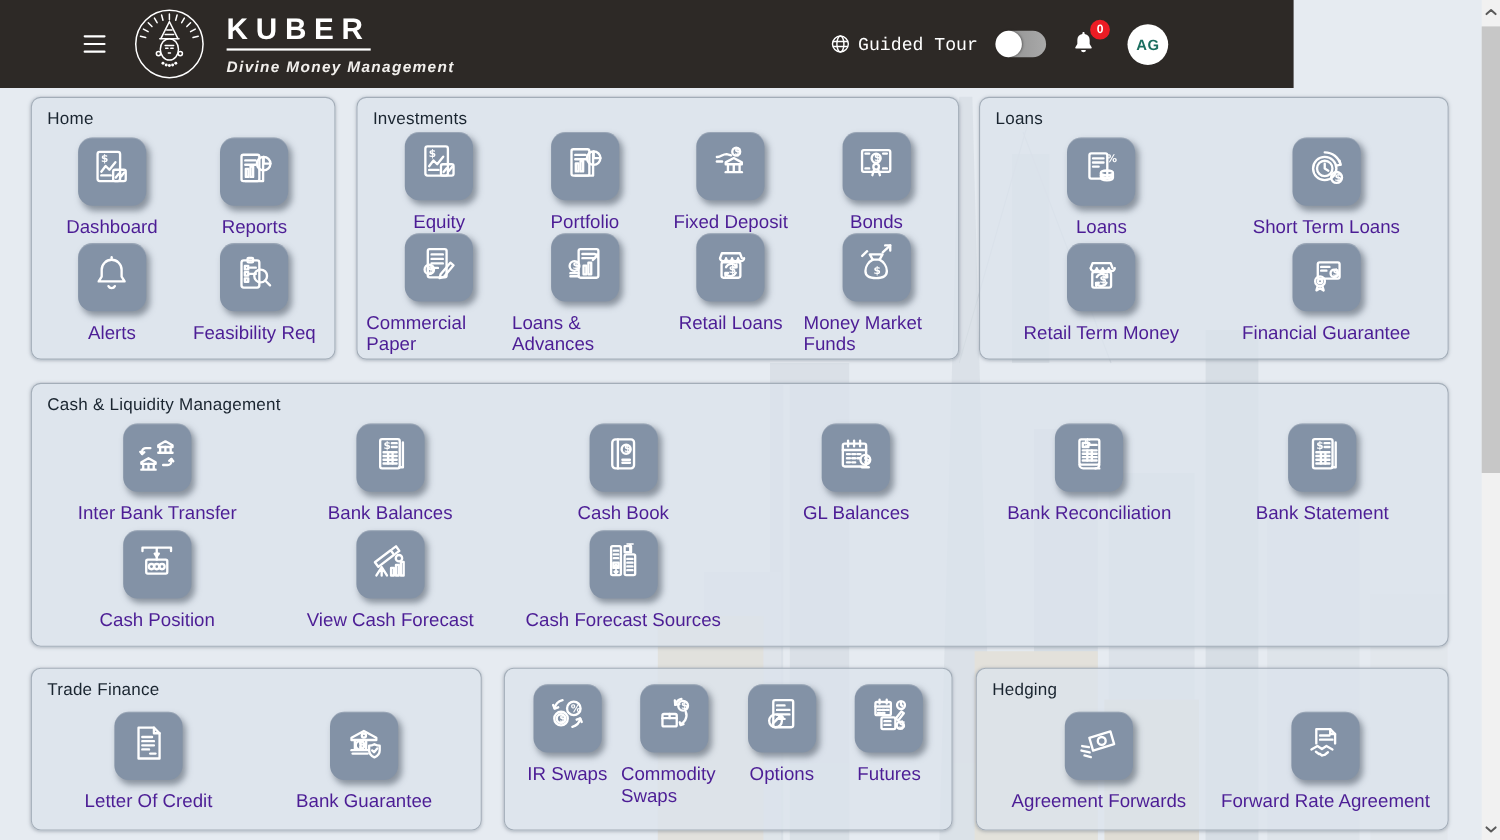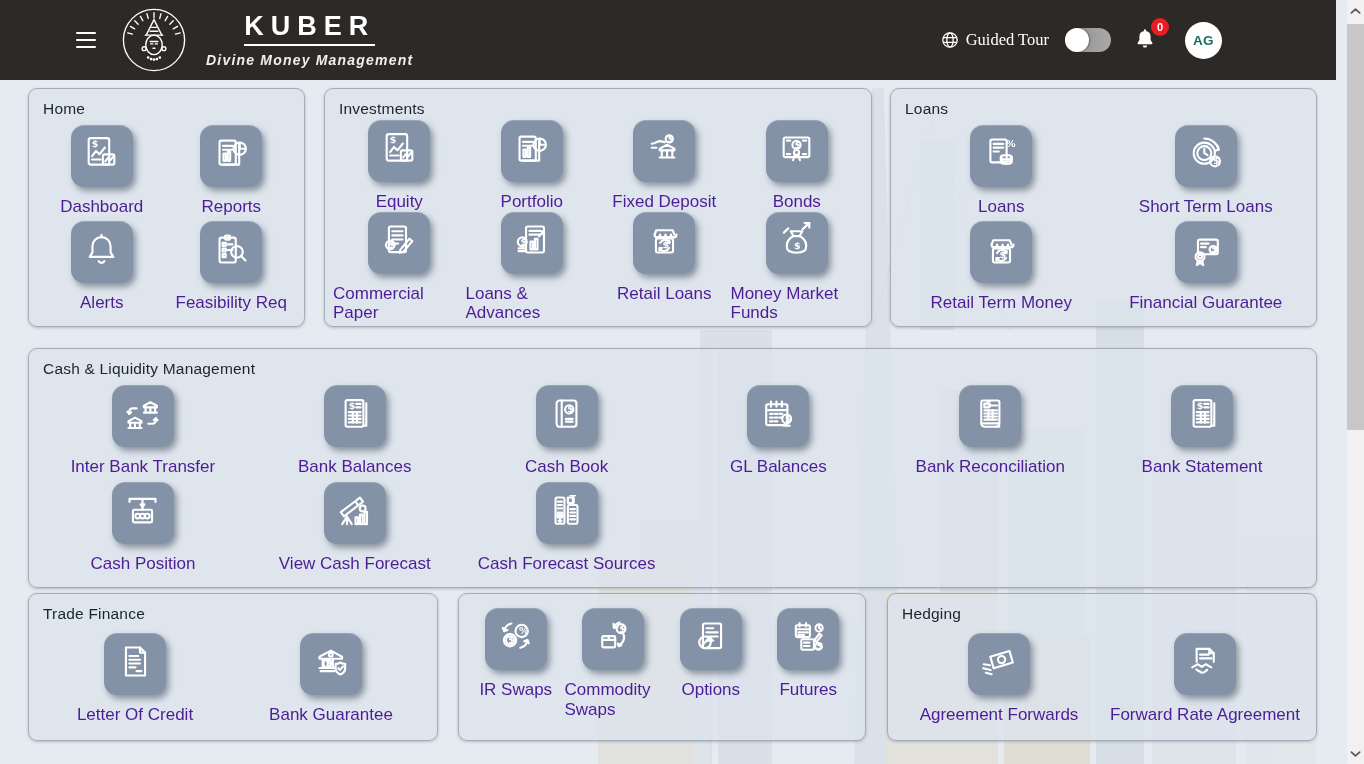--- a/index.html
+++ b/index.html
@@ -12,52 +12,52 @@
     --text-dark:#14202c;
   }
   *{box-sizing:border-box;margin:0;padding:0}
   body{background:#ffffff;font-family:"Liberation Sans",sans-serif;}
   .viewport{position:relative;width:1364px;height:764px;overflow:hidden;background:var(--page-bg);}
 
   
   .skyline{position:absolute;left:0;top:0;pointer-events:none}
 
   
-  header{position:absolute;left:0;top:0;width:1336px;height:80px;background:var(--header-bg);
-    display:flex;align-items:center;z-index:5;text-align:center;}
+  header{position:absolute;left:0;top:0;width:1176px;height:80px;background:var(--header-bg);
+    display:flex;align-items:center;z-index:5;}
   .hamburger{margin-left:76px;width:22px;height:16px;display:flex;flex-direction:column;justify-content:space-between;
     background:none;border:none;cursor:pointer}
   .hamburger span{display:block;width:20px;height:2.4px;background:#fff;border-radius:2px}
   .logo{margin-left:22px;width:68px;height:68px;flex:0 0 auto}
   .logo svg *{stroke:#fff;fill:none;stroke-width:1.4;stroke-linecap:round}
   .logo svg .dot{fill:#fff;stroke:none}
   .brand-text{margin-left:18px;color:#fff}
   .brand-name{font-size:27px;font-weight:bold;letter-spacing:7px;border-bottom:2px solid #fff;padding-bottom:3px;display:inline-block;line-height:1.05}
   .brand-tagline{margin-top:6px;font-size:14px;font-style:italic;letter-spacing:1.2px;font-weight:bold;color:#f1efec}
   .header-right{margin-left:auto;margin-right:114px;display:flex;align-items:center}
   .guided-tour{display:flex;align-items:center;color:#fff;cursor:pointer}
   .guided-tour .globe{width:18px;height:18px;margin-right:7px;display:inline-flex}
   .guided-tour .globe svg *{stroke:#fff;fill:none;stroke-width:1.3}
-  .guided-tour-label{font-family:Liberation Serif, serif;font-size:16.5px;color:#fff}
+  .guided-tour-label{font-family:Liberation Mono, monospace;font-size:16.5px;color:#fff}
   .switch{margin-left:16px;width:46px;height:24px;border-radius:12px;background:linear-gradient(90deg,#8d8d8d,#a9a9a9);
     position:relative;cursor:pointer;flex:0 0 auto}
   .switch .knob{position:absolute;left:0;top:0;width:24px;height:24px;border-radius:50%;background:#fff;box-shadow:1px 0 2px rgba(0,0,0,.35)}
   .bell-wrap{margin-left:22px;position:relative;cursor:pointer;width:26px;height:28px}
   .bell-wrap svg{display:block}
   .badge{position:absolute;top:-8px;right:-10px;min-width:18px;height:18px;border-radius:50%;background:var(--badge);
     color:#fff;font-size:11px;font-weight:bold;display:flex;align-items:center;justify-content:center}
   .avatar{margin-left:26px;width:37px;height:37px;border-radius:50%;background:#fff;display:flex;align-items:center;justify-content:center;cursor:pointer}
   .avatar span{color:var(--avatar-text);font-size:13.5px;font-weight:bold;letter-spacing:.5px}
 
   
   .content{position:absolute;left:0;top:80px;width:1347px;height:484px;padding:8px 30px 0 28px;z-index:2}
   .card-row{display:flex}
   .row-1{margin-top:0}
   .row-2{margin-top:21px}
-  .row-3{margin-top:5px}
+  .row-3{margin-top:19px}
   .card{background:var(--card-bg);border:1px solid #a3adb8;border-radius:9px;
     box-shadow:0 1px 3px rgba(90,100,115,.35);display:flex;flex-direction:column;overflow:hidden}
   .row-1 .card{height:239px}
   .row-2 .card{height:240px}
   .row-3 .card{height:148px}
   .card h2{margin:11px 14px 0;font-size:15.5px;font-weight:normal;color:#1a2530;letter-spacing:.2px}
   .grid{flex:1;display:grid;align-content:space-evenly;justify-items:center;padding:2px 8px 8px}
   .card-home{width:277px;margin-right:19px}
   .card-investments{width:548px;margin-right:18px}
   .card-loans{width:427px}

